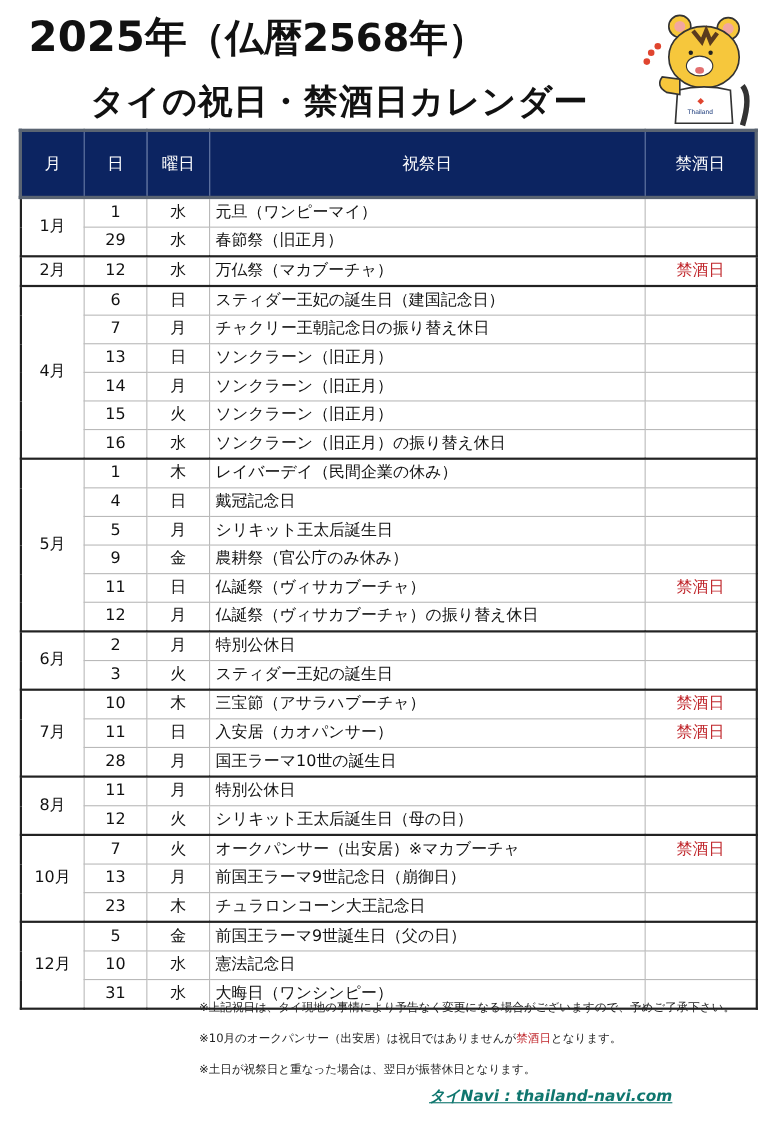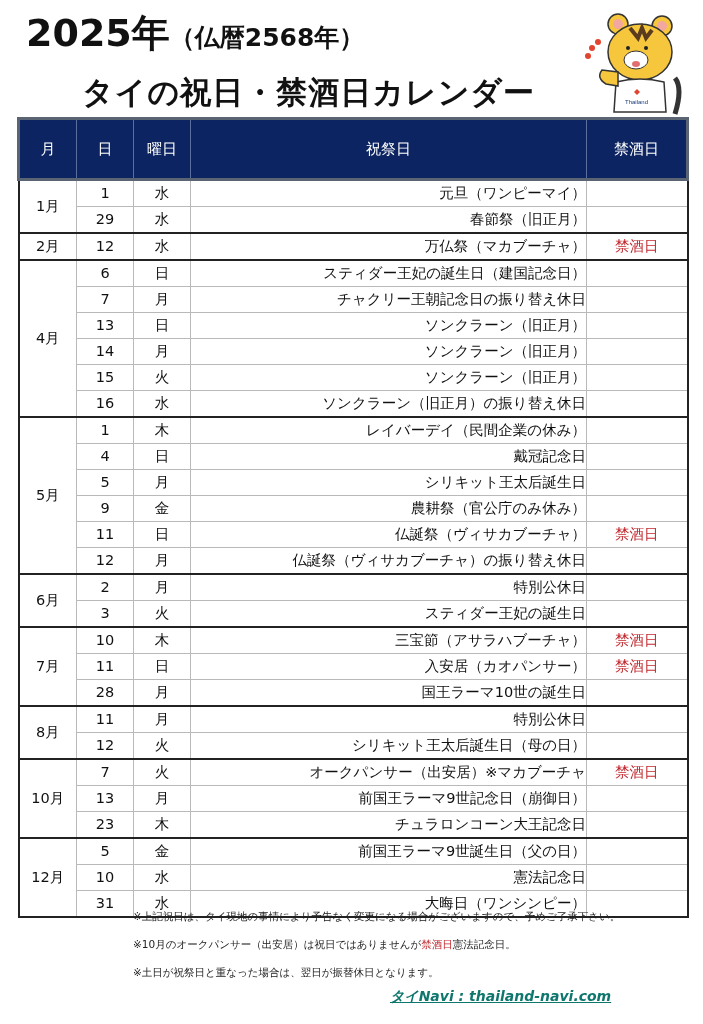--- a/index.html
+++ b/index.html
@@ -1,33 +1,33 @@
 <!DOCTYPE html>
 <html><head>
 <meta charset="utf-8">
 <style>
   html, body { margin: 0; padding: 0; background: #ffffff; }
   body { width: 703px; height: 1024px; position: relative; overflow: hidden;
          font-family: "DejaVu Sans", "Liberation Sans", sans-serif; color: #111; }
   .title-main { position: absolute; left: 26px; top: 8px; font-size: 38px; font-weight: bold; letter-spacing: 0px; white-space: nowrap; }
-  .title-main .sub { font-size: 25px; text-align: center; }
+  .title-main .sub { font-size: 35px; text-align: center; }
   .title-sub { position: absolute; left: 82px; top: 72px; font-size: 31px; font-weight: bold; white-space: nowrap; letter-spacing: 1px; }
   .mascot { position: absolute; left: 580px; top: 8px; width: 110px; height: 112px; }
   table.cal { position: absolute; left: 17px; top: 117px; width: 669px; border-collapse: collapse; table-layout: fixed; font-size: 14.5px; }
   table.cal th { background: #0c2461; color: #fff; font-weight: normal; height: 58px; border-left: 1px solid #5b6f9e; border-right: 1px solid #5b6f9e; font-size: 15px; padding: 0; }
   table.cal thead tr { border: 3px solid #5a6472; }
   table.cal td { height: 25px; padding: 0; border: 1px solid #b9b9b9; line-height: 25px; white-space: nowrap; overflow: hidden; }
   table.cal td.month { text-align: center; }
   table.cal td.day, table.cal td.wd { text-align: center; }
-  table.cal td.name { padding-left: 19px; text-align: right; }
+  table.cal td.name { padding-left: 5px; }
   table.cal td.alc { text-align: center; color: #c0282d; }
   table.cal tbody { border: 2px solid #222; }
   table.cal tbody.grp { border-top: 2px solid #222; }
   .notes { position: absolute; left: 133px; top: 909px; font-size: 10.5px; color: #222; }
-  .notes div { height: 28px; line-height: 14px; }
+  .notes div { height: 28px; line-height: 14px; margin-left: 48px; }
   .notes .red { color: #c0282d; }
   .credit { position: absolute; left: 390px; top: 988px; font-size: 14px; font-weight: bold; font-style: italic; text-decoration: underline; color: #0f766e; }
 </style>
 </head>
 <body>
 
 <div class="title-main">
   <span>2025年</span><span class="sub">（仏暦2568年）</span>
 </div>
 <div class="title-sub">タイの祝日・禁酒日カレンダー</div>
@@ -263,17 +263,17 @@
         <td class="day">31</td>
         <td class="wd">水</td>
         <td class="name">大晦日（ワンシンピー）</td>
         <td class="alc"></td>
       </tr>
     </tbody>
   </table>
 
 <div class="notes">
   <div>※上記祝日は、タイ現地の事情により予告なく変更になる場合がございますので、予めご了承下さい。</div>
-  <div><span>※10月のオークパンサー（出安居）は祝日ではありませんが</span><span class="red">禁酒日</span><span>憲法記念日。</span></div>
+  <div><span>※10月のオークパンサー（出安居）は祝日ではありませんが</span><span class="red">禁酒日</span><span>となります。</span></div>
   <div>※土日が祝祭日と重なった場合は、翌日が振替休日となります。</div>
 </div>
 
 <div class="credit">タイNavi : thailand-navi.com</div>
 
 </body></html>

